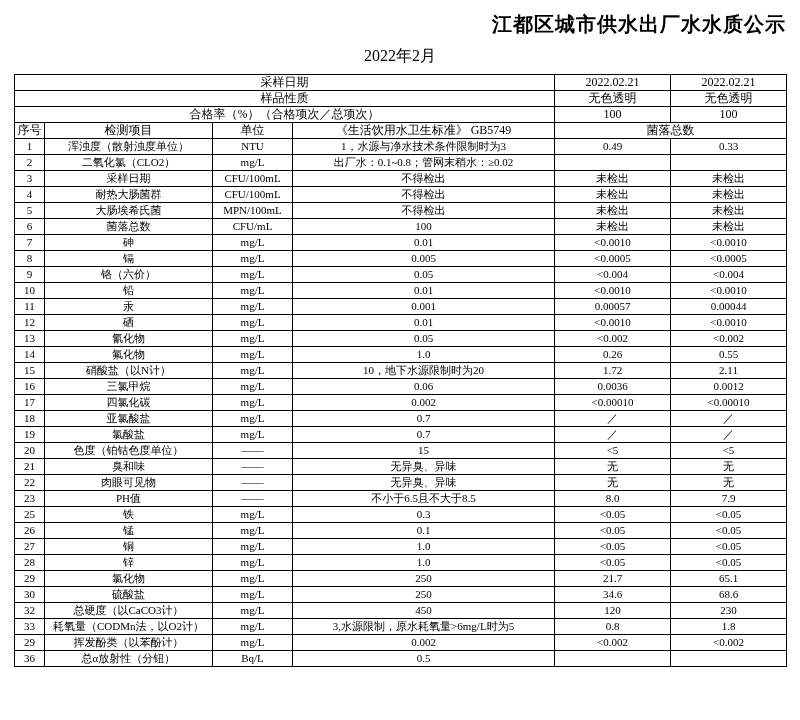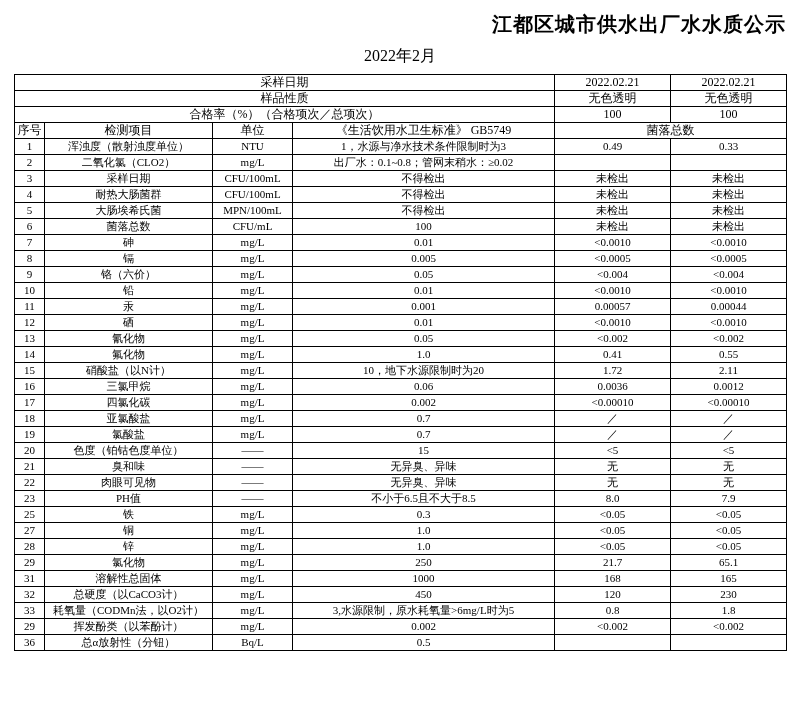--- a/index.html
+++ b/index.html
@@ -211,21 +211,21 @@
             <td>mg/L</td>
             <td>0.05</td>
             <td>&lt;0.002</td>
             <td>&lt;0.002</td>
           </tr>
           <tr>
             <td>14</td>
             <td class="cell-item">氟化物</td>
             <td>mg/L</td>
             <td>1.0</td>
-            <td>0.41</td>
+            <td>0.26</td>
             <td>0.55</td>
           </tr>
           <tr>
             <td>15</td>
             <td class="cell-item">硝酸盐（以N计）</td>
             <td>mg/L</td>
             <td>10，地下水源限制时为20</td>
             <td>1.72</td>
             <td>2.11</td>
           </tr>
@@ -295,20 +295,28 @@
           </tr>
           <tr>
             <td>25</td>
             <td class="cell-item">铁</td>
             <td>mg/L</td>
             <td>0.3</td>
             <td>&lt;0.05</td>
             <td>&lt;0.05</td>
           </tr>
           <tr>
+            <td>26</td>
+            <td class="cell-item">锰</td>
+            <td>mg/L</td>
+            <td>0.1</td>
+            <td>&lt;0.05</td>
+            <td>&lt;0.05</td>
+          </tr>
+          <tr>
             <td>27</td>
             <td class="cell-item">铜</td>
             <td>mg/L</td>
             <td>1.0</td>
             <td>&lt;0.05</td>
             <td>&lt;0.05</td>
           </tr>
           <tr>
             <td>28</td>
             <td class="cell-item">锌</td>
@@ -319,26 +327,26 @@
           </tr>
           <tr>
             <td>29</td>
             <td class="cell-item">氯化物</td>
             <td>mg/L</td>
             <td>250</td>
             <td>21.7</td>
             <td>65.1</td>
           </tr>
           <tr>
-            <td>31</td>
-            <td class="cell-item">溶解性总固体</td>
-            <td>mg/L</td>
-            <td>1000</td>
-            <td>168</td>
-            <td>165</td>
+            <td>30</td>
+            <td class="cell-item">硫酸盐</td>
+            <td>mg/L</td>
+            <td>250</td>
+            <td>34.6</td>
+            <td>68.6</td>
           </tr>
           <tr>
             <td>32</td>
             <td class="cell-item">总硬度（以CaCO3计）</td>
             <td>mg/L</td>
             <td>450</td>
             <td>120</td>
             <td>230</td>
           </tr>
           <tr>

